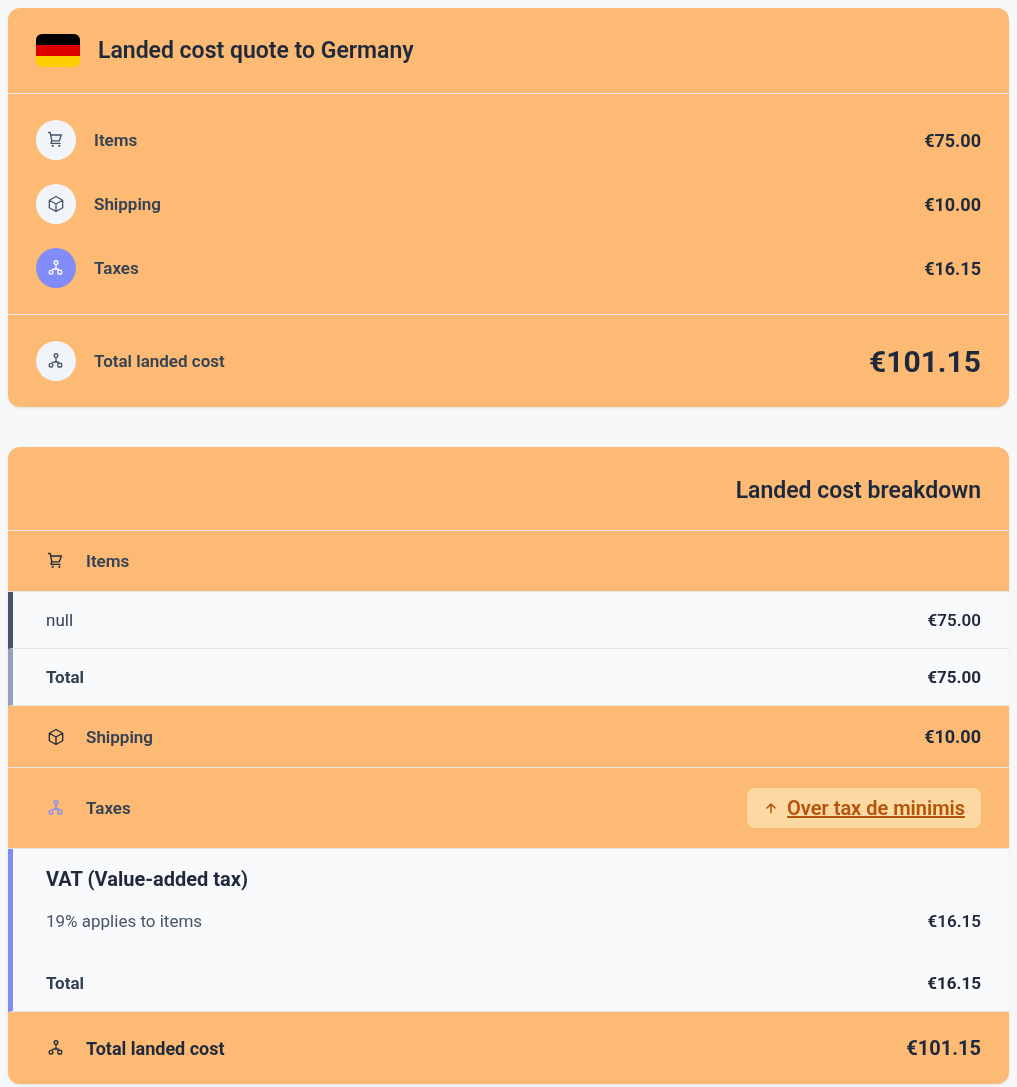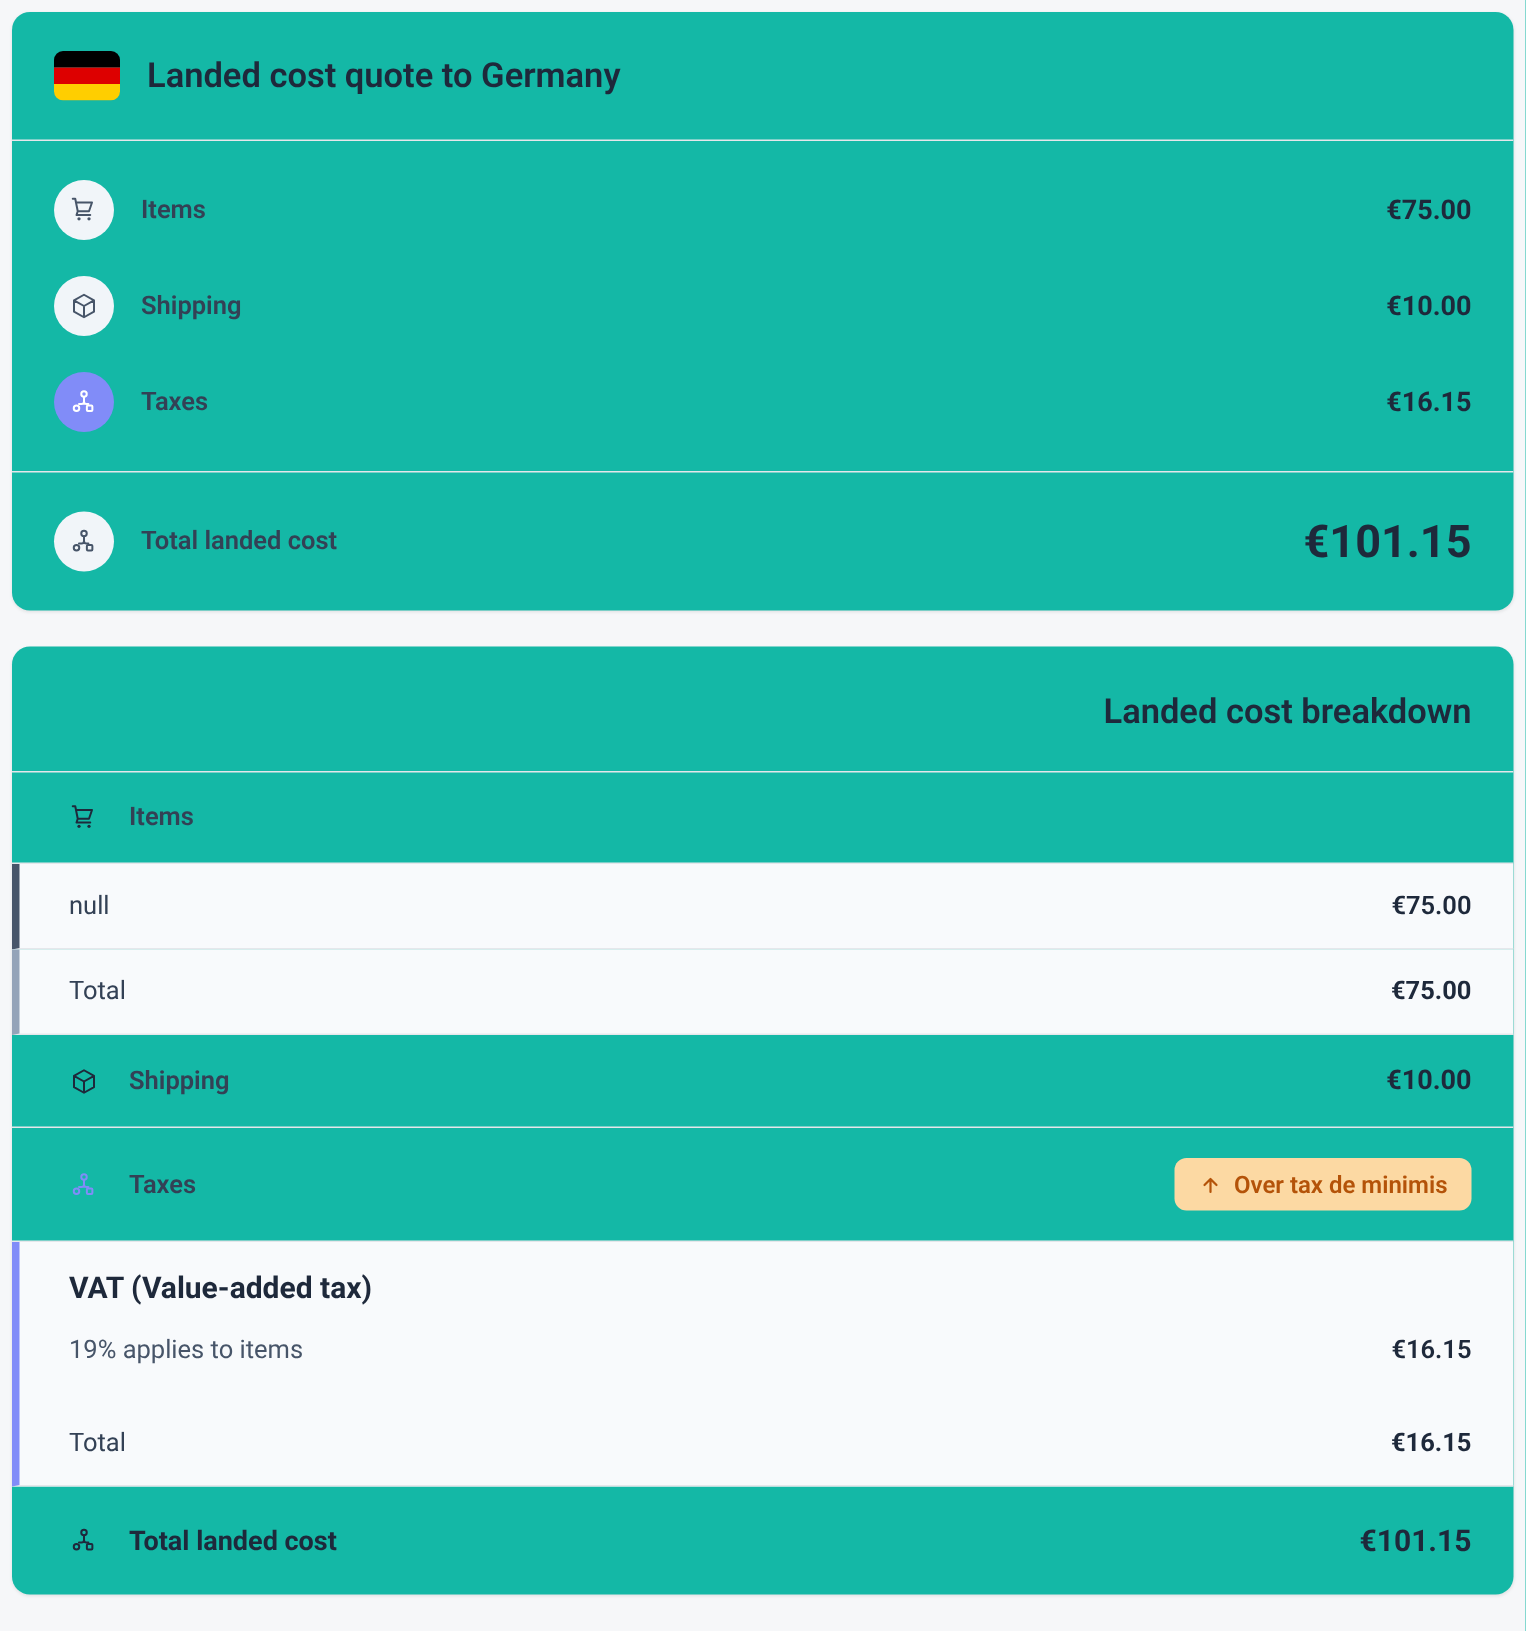--- a/index.html
+++ b/index.html
@@ -4,24 +4,24 @@
 <style>
   * { box-sizing: border-box; margin: 0; padding: 0; }
   body {
     font-family: -apple-system, BlinkMacSystemFont, "Segoe UI", Roboto, "Helvetica Neue", Arial, sans-serif;
     background: #f6f7f9;
     padding: 8px;
     color: #1e293b;
     width: 1017px;
   }
   .card {
-    background: #14b8a6;
+    background: #fdba74;
     border-radius: 12px;
     box-shadow: 0 1px 3px rgba(0,0,0,0.06), 0 1px 2px rgba(0,0,0,0.04);
-    margin-bottom: 24px;
+    margin-bottom: 40px;
     overflow: hidden;
   }
   .card-header {
     display: flex;
     align-items: center;
     gap: 18px;
     padding: 26px 28px;
     border-bottom: 1px solid #e5e7eb;
   }
   .flag {
@@ -96,38 +96,39 @@
   .sub-block.blue-edge { border-left-color: #818cf8; }
   .sub-row {
     display: flex;
     align-items: center;
     padding: 18px 28px 18px 33px;
     font-size: 17px;
     color: #334155;
     gap: 12px;
   }
   .sub-row .right { margin-left: auto; font-weight: 600; color: #1e293b; }
-  .sub-row.bold .left { font-weight: 400; text-align: right; }
+  .sub-row.bold .left { font-weight: 700; text-align: right; }
   .sub-row.bold .right { font-weight: 700; }
   .vat-block { padding: 18px 28px 4px 33px; }
   .vat-title { font-size: 20px; font-weight: 700; color: #1e293b; margin-bottom: 20px; }
   .vat-line { display: flex; align-items: flex-end; font-size: 17px; color: #475569; margin-bottom: 20px; }
   .vat-line .right { margin-left: auto; font-weight: 600; color: #1e293b; }
 
   .pill {
     display: inline-flex;
     align-items: center;
     gap: 8px;
     background: #fcd9a3;
     color: #b45309;
     font-weight: 600;
-    font-size: 16px;
+    font-size: 20px;
     padding: 8px 16px;
     border-radius: 8px;
     margin-left: auto;
+    text-decoration: underline;
   }
   .pill svg { width: 16px; height: 16px; }
 
   .footer-row {
     display: flex;
     align-items: center;
     gap: 20px;
     padding: 24px 28px 24px 38px;
   }
   .footer-row .label { font-size: 18px; font-weight: 700; color: #1e293b; }

